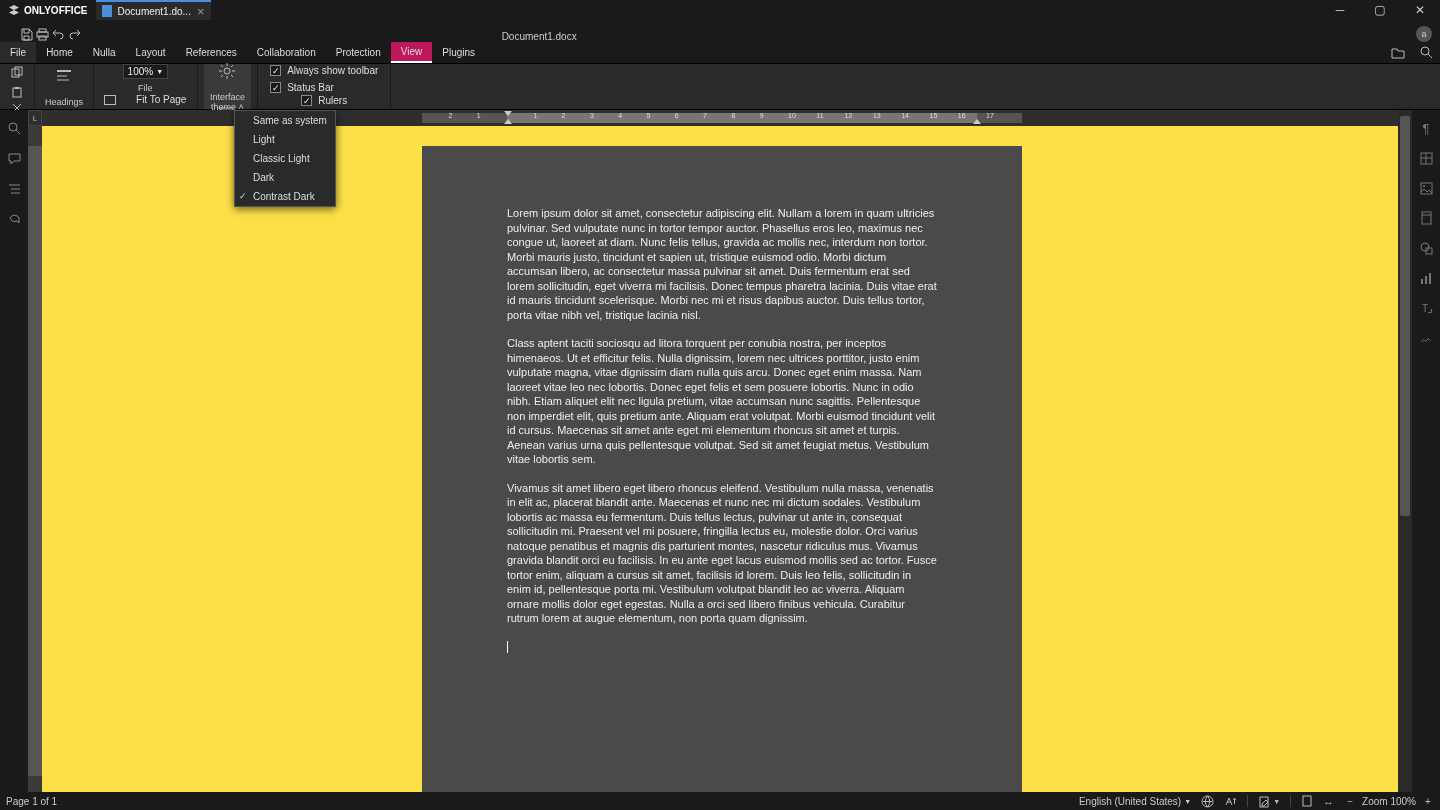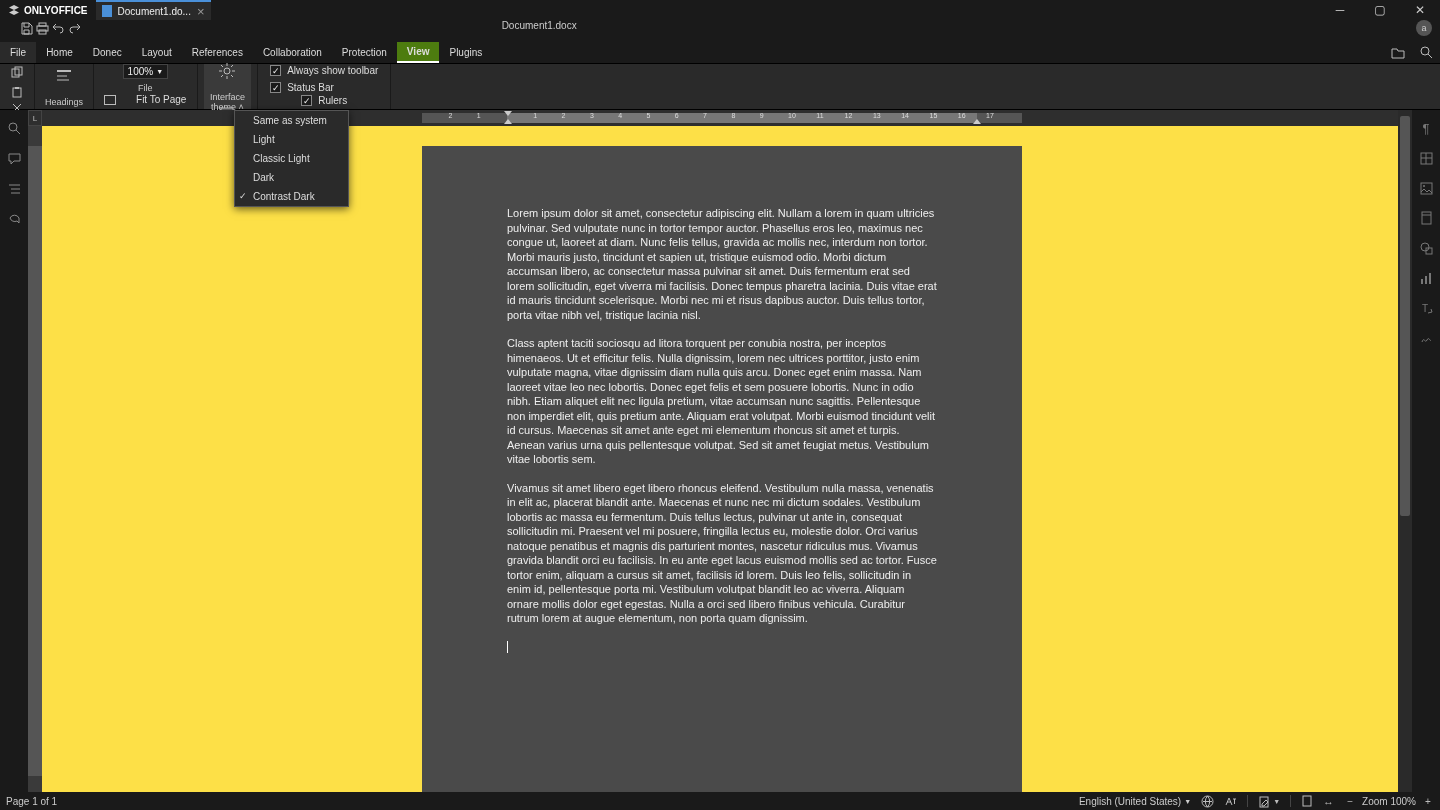--- a/index.html
+++ b/index.html
@@ -11,49 +11,49 @@
 .app-logo { display: flex; align-items: center; padding: 0 8px; gap: 4px; color: #fff; font-size: 10px; font-weight: bold; }
 .doc-tab { display: flex; align-items: center; background: #2a2a2a; border-top: 2px solid #4a90d9; height: 100%; padding: 0 6px; gap: 6px; }
 .doc-tab-icon { width: 10px; height: 12px; background: #4a90d9; display: inline-block; }
 .doc-tab-text { font-size: 10px; color: #eee; }
 .doc-tab-close { color: #999; font-size: 13px; cursor: pointer; }
 .titlebar-center { position: absolute; left: 50%; transform: translateX(-50%); font-size: 10px; color: #ccc; top: 30px; }
 .win-controls { margin-left: auto; display: flex; }
 .win-btn { width: 40px; height: 20px; display: flex; align-items: center; justify-content: center; color: #ccc; font-size: 12px; }
 
 
-.qat { height: 22px; background: #1a1a1a; display: flex; align-items: flex-start; padding-left: 18px; position: relative; }
+.qat { height: 22px; background: #1a1a1a; display: flex; align-items: flex-end; padding-left: 18px; position: relative; }
 .qat-icon { width: 16px; height: 16px; display: flex; align-items: center; justify-content: center; color: #bbb; font-size: 13px; }
 .qat .user-avatar { margin-left: auto; width: 16px; height: 16px; border-radius: 50%; background: #555; display: flex; align-items: center; justify-content: center; font-size: 9px; color: #ccc; margin-right: 8px; }
 
 
 .menubar { height: 22px; background: #1a1a1a; display: flex; align-items: stretch; border-bottom: 1px solid #000; }
 .menu-tab { padding: 0 10px; display: flex; align-items: center; font-size: 10px; color: #ddd; cursor: pointer; }
 .menu-tab.file { background: #2a2a2a; }
-.menu-tab.active { background: #4d7c0f; border-bottom: 2px solid #fff; font-weight: bold; }
+.menu-tab.active { background: #be185d; border-bottom: 2px solid #fff; }
 .menu-spacer { flex: 1; }
 .menu-right-icon { width: 28px; display: flex; align-items: center; justify-content: center; color: #bbb; font-size: 12px; }
 
 
 .ribbon { height: 46px; background: #2a2a2a; display: flex; align-items: stretch; border-bottom: 1px solid #000; }
 .ribbon-group { display: flex; align-items: center; border-right: 1px solid #1a1a1a; padding: 0 4px; flex-direction: column; }
 .ribbon-col { display: flex; flex-direction: column; justify-content: center; gap: 4px; padding: 0 4px; }
 .small-btn { width: 18px; height: 16px; display: flex; align-items: center; justify-content: center; color: #bbb; font-size: 11px; }
 .big-btn { display: flex; flex-direction: column; align-items: center; justify-content: center; padding: 2px 6px; gap: 12px; color: #ccc; height: 100%; }
 .big-btn.theme-hot { background: #3a3a3a; }
 .big-btn .big-icon { width: 20px; height: 18px; display: flex; align-items: center; justify-content: center; font-size: 16px; color: #bbb; }
 .big-label { font-size: 9px; text-align: center; line-height: 10px; }
 .zoom-select { background: #1a1a1a; border: 1px solid #444; color: #eee; font-size: 10px; padding: 1px 4px; display: flex; align-items: center; gap: 3px; }
 .fit-btn { display: flex; align-items: center; gap: 20px; font-size: 10px; color: #ddd; padding: 1px 2px; }
 .fit-btn .fi { width: 12px; height: 10px; border: 1px solid #bbb; display: inline-block; }
 .checkbox-row { display: flex; align-items: center; gap: 6px; font-size: 10px; color: #ddd; padding: 1px 4px; }
 .cb { width: 11px; height: 11px; border: 1px solid #888; background: #1a1a1a; display: flex; align-items: center; justify-content: center; font-size: 9px; color: #eee; }
 
 
-.dropdown { position: absolute; top: 110px; left: 234px; width: 115px; background: #2a2a2a; border: 1px solid #555; box-shadow: 0 2px 8px rgba(0,0,0,0.6); z-index: 100; }
+.dropdown { position: absolute; top: 110px; left: 234px; width: 102px; background: #2a2a2a; border: 1px solid #555; box-shadow: 0 2px 8px rgba(0,0,0,0.6); z-index: 100; }
 .dd-item { padding: 4px 8px 4px 18px; font-size: 10px; color: #ddd; position: relative; cursor: pointer; }
 .dd-item.checked::before { content: "✓"; position: absolute; left: 4px; font-size: 9px; }
 
 
 .workspace { position: absolute; top: 110px; left: 0; right: 0; bottom: 18px; display: flex; }
 .leftbar { width: 28px; background: #1a1a1a; display: flex; flex-direction: column; align-items: center; padding-top: 10px; gap: 14px; }
 .leftbar .lb-icon { width: 16px; height: 16px; color: #888; font-size: 13px; display: flex; align-items: center; justify-content: center; }
 .ruler-corner { position: absolute; top: 0; left: 28px; width: 14px; height: 16px; background: #2e2e2e; border: 1px solid #444; font-size: 8px; color: #bbb; display: flex; align-items: center; justify-content: center; }
 .vruler { position: absolute; top: 16px; left: 28px; width: 14px; bottom: 0; background: #3a3a3a; }
 .vruler-inner { position: absolute; left: 0; width: 100%; background: #555; }
@@ -131,21 +131,21 @@
         <path d="M9 5 L12 2 L9 -1 M12 2 h-7 a3 3 0 0 0 0 6" fill="none" stroke="#bbb" transform="translate(0,2)"></path>
       </svg>
     </div>
   <div class="titlebar-center" style="position:static; transform:none; margin:0 auto;">Document1.docx</div>
   <div class="user-avatar">a</div>
 </div>
 
 <div class="menubar">
   <div class="menu-tab file">File</div>
   <div class="menu-tab">Home</div>
-  <div class="menu-tab">Donec</div>
+  <div class="menu-tab">Nulla</div>
   <div class="menu-tab">Layout</div>
   <div class="menu-tab">References</div>
   <div class="menu-tab">Collaboration</div>
   <div class="menu-tab">Protection</div>
   <div class="menu-tab active">View</div>
   <div class="menu-tab">Plugins</div>
   <div class="menu-spacer"></div>
   <div class="menu-right-icon">
       <svg width="14" height="12" viewBox="0 0 14 12">
         <path d="M1 2h5l1 2h6v7H1z" fill="none" stroke="#bbb"></path>

